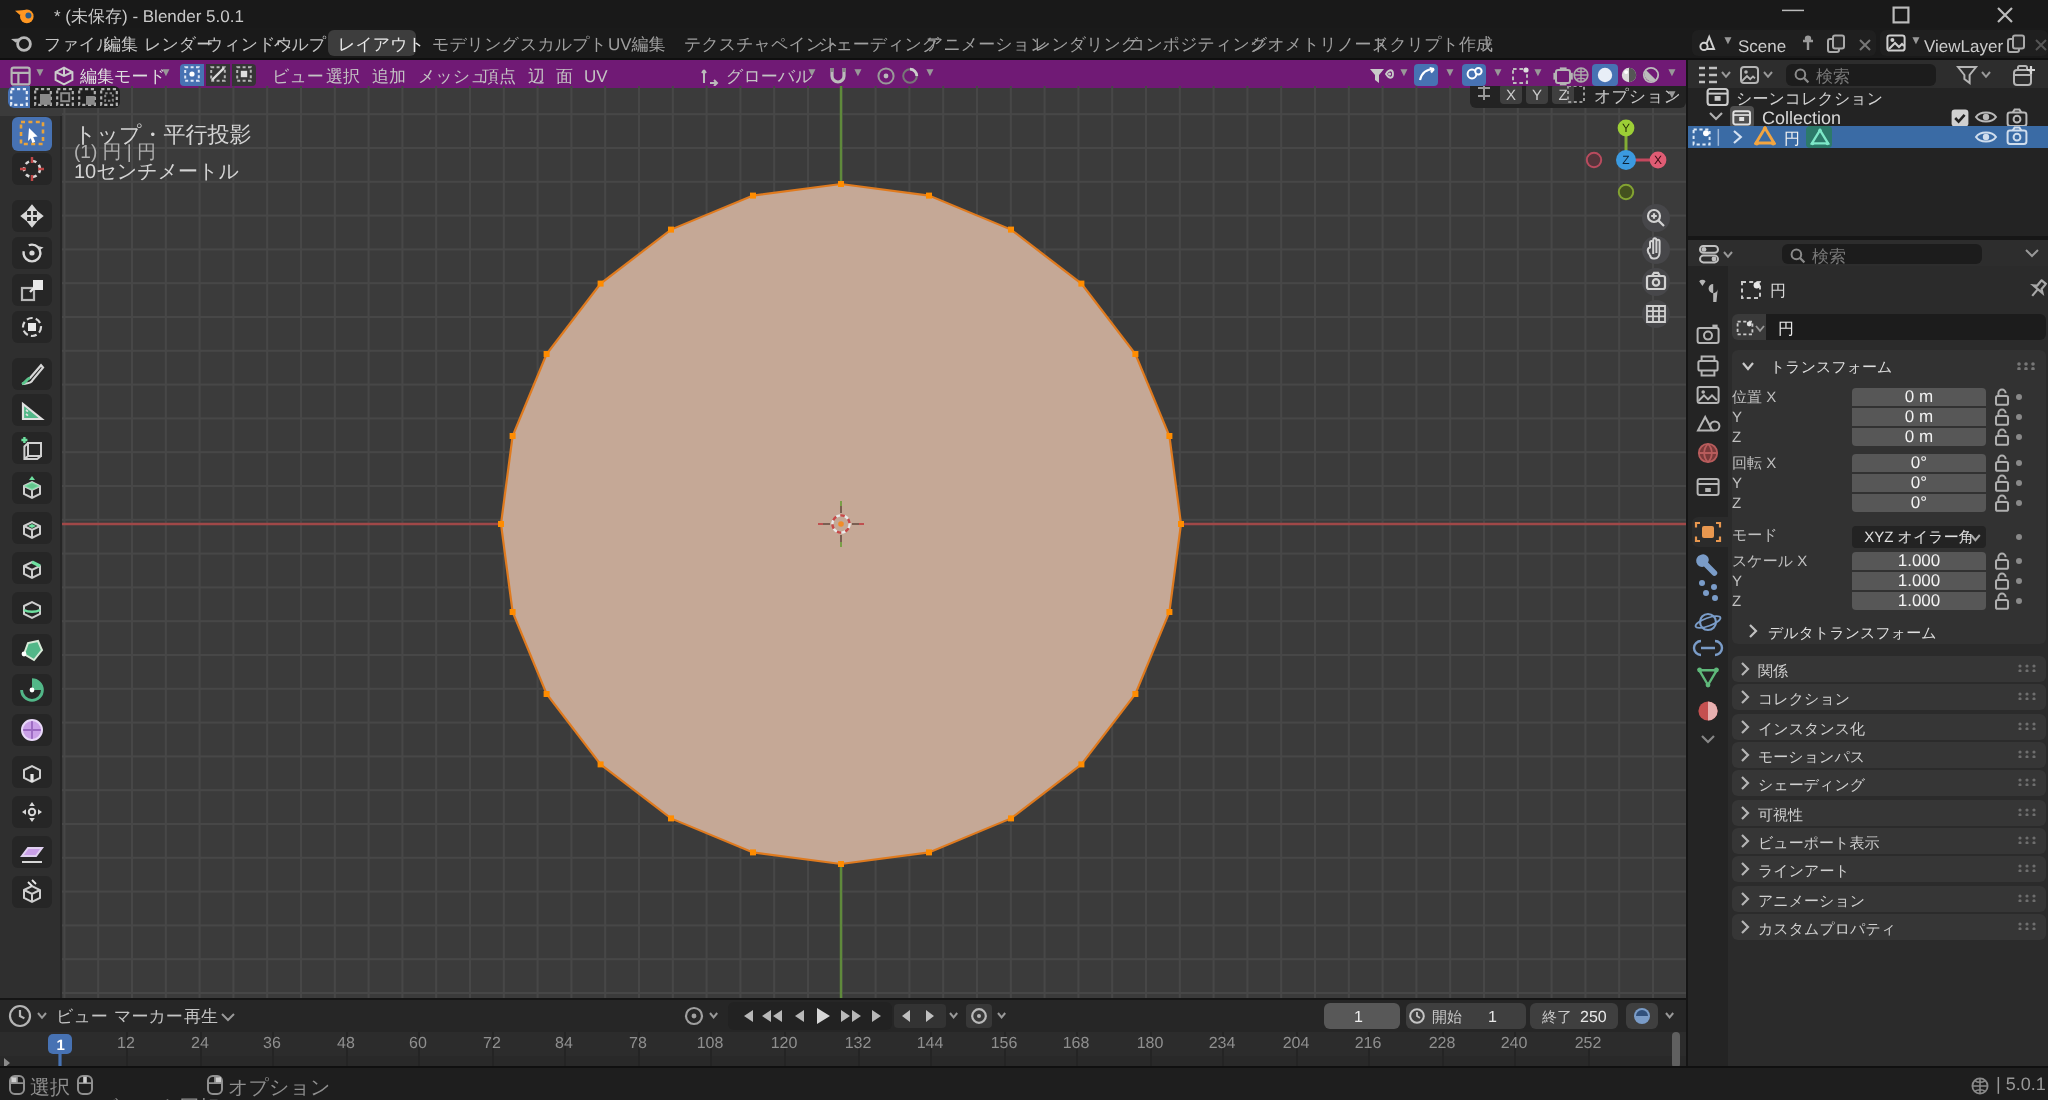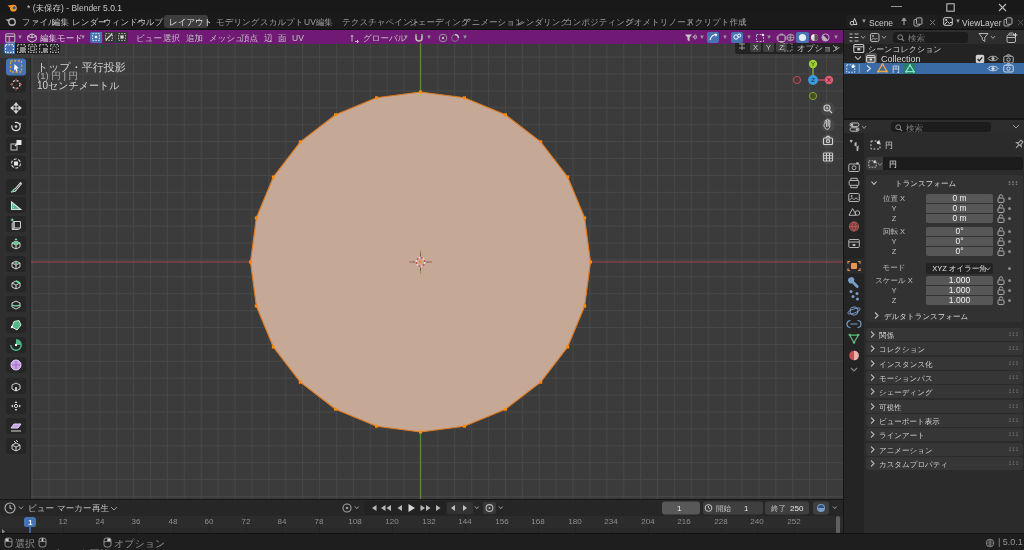--- a/index.html
+++ b/index.html
@@ -719,21 +719,21 @@
         <circle cx="14.2" cy="202" r="1.2" fill="#5fb87a"></circle>
         <circle cx="10" cy="209.5" r="1.2" fill="#5fb87a"></circle>
  <circle cx="10" cy="222.5" r="4.8" fill="#c45050"></circle>
         <path d="M10,217.7 a4.8,4.8 0 0 1 0,9.6 Z" fill="#e8b0b0"></path>
  <path d="M7,235 l3,3 l3,-3" stroke="#888" stroke-width="1.1" fill="none"></path>
 </svg>
     </div>
 
 <div class="abs" style="left:20px;top:103px;width:161px;height:400px;background:#2b2b2b" id="propcontent">
 <style>
-.plabel{position:absolute;font-size:7.5px;color:#c0c0c0;text-align:center;width:56px;line-height:9.5px}
+.plabel{position:absolute;font-size:7.5px;color:#c0c0c0;text-align:left;width:56px;line-height:9.5px}
 .pfield{position:absolute;left:62px;width:67px;height:9.4px;background:#575757;border-radius:2px;font-size:8.5px;color:#f2f2f2;text-align:center;line-height:9.5px}
 .lock{position:absolute;left:133px;width:8px;height:9px}
 .pdot{position:absolute;left:144px;width:3px;height:3px;border-radius:50%;background:#8a8a8a}
 .sect{position:absolute;left:2px;width:157px;height:12.5px;background:#363636;border-radius:3px;font-size:7.5px;color:#d0d0d0}
 .sect span{position:absolute;left:13px;top:2.5px}
 .sarr{position:absolute;left:4px;top:3px;width:6px;height:7px}
 .sdots{position:absolute;right:5px;top:4px;width:9px;height:4px}
 </style>
 
 <svg class="abs" style="left:6px;top:7px" width="11" height="10" viewBox="0 0 11 10">
@@ -755,21 +755,21 @@
 <svg class="abs" style="left:13px;top:29px" width="6" height="5">
         <path d="M1,1 l2,2.4 l2,-2.4" stroke="#999" stroke-width="0.9" fill="none"></path>
       </svg>
 <div class="abs" style="left:19px;top:24px;width:140px;height:13px;background:#1c1c1c;border-radius:0 3px 3px 0"></div>
 <span class="abs" style="left:25px;top:26px;font-size:8px;color:#e8e8e8">円</span>
 
 <div class="abs" style="left:2px;top:42px;width:157px;height:147px;background:#323232;border-radius:3px"></div>
 <svg class="abs sarr" style="left:7px;top:46.5px">
         <path d="M0.5,1.5 l2.5,3 l2.5,-3" stroke="#c9c9c9" stroke-width="1.1" fill="none"></path>
       </svg>
-<span class="abs" style="left:31px;top:45.5px;font-size:7.5px;color:#dedede">トランスフォーム</span>
+<span class="abs" style="left:21px;top:45.5px;font-size:7.5px;color:#dedede">トランスフォーム</span>
 <svg class="abs" style="left:144px;top:48px" width="10" height="4">
         <circle cx="1.5" cy="1" r="0.9" fill="#777"></circle>
         <circle cx="5" cy="1" r="0.9" fill="#777"></circle>
         <circle cx="8.5" cy="1" r="0.9" fill="#777"></circle>
         <circle cx="1.5" cy="3.4" r="0.9" fill="#777"></circle>
         <circle cx="5" cy="3.4" r="0.9" fill="#777"></circle>
         <circle cx="8.5" cy="3.4" r="0.9" fill="#777"></circle>
       </svg>
 <span class="plabel" style="left:2px;top:61px">位置 X</span>
 <span class="plabel" style="left:2px;top:71px">Y</span>

